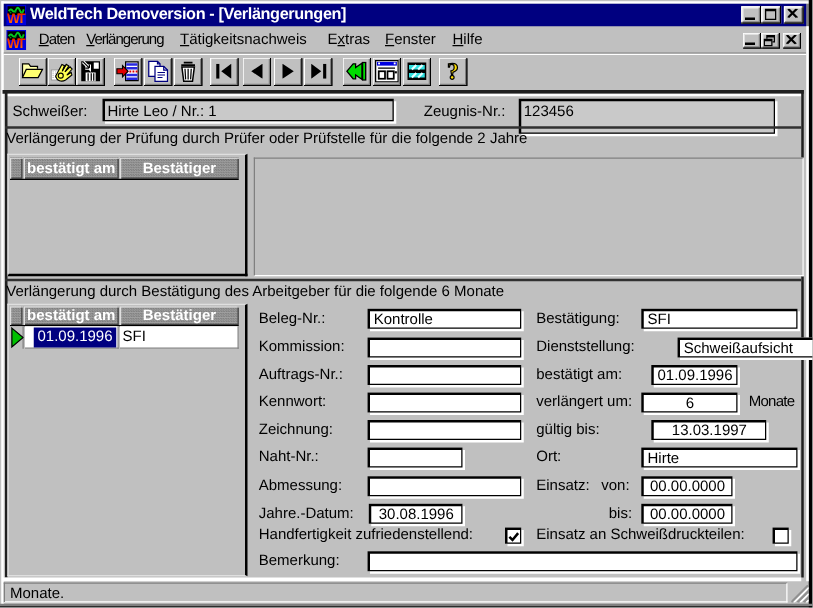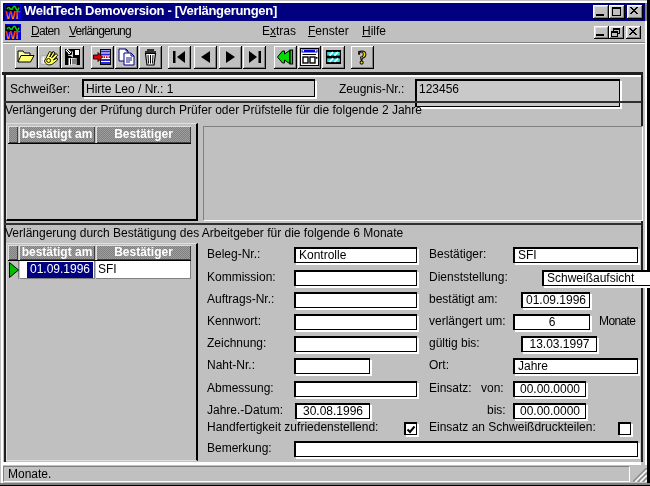--- a/index.html
+++ b/index.html
@@ -67,20 +67,21 @@
       </defs>
 <rect width="16" height="16" fill="#0000dd"></rect>
 <rect x="1" y="1" width="14" height="7" fill="#000000"></rect>
 <path d="M2 5 Q3.5 2.5 5 4.5 T8 3.5 T11 4.5 T14 3.5" stroke="#00cc20" stroke-width="1.5" fill="none"></path>
 <path d="M3 6.5 L4 5.5 M7 6 L8 5 M12 6 L13 5" stroke="#00a010" stroke-width="1" fill="none"></path>
 <text x="0.6" y="14.5" font-family="Liberation Sans" font-weight="bold" font-size="11" textLength="15" fill="url(#wt2)">WT</text>
 </svg></div>
 <div class="a" style="left:0;top:22px;width:650px;height:22px">
 <div class="menu" style="left:31px;letter-spacing:-0.7px"><span class="u">D</span>aten</div>
 <div class="menu" style="left:69px;letter-spacing:-0.8px"><span class="u">V</span>erlängerung</div>
+<div class="menu" style="left:144px"><span class="u">T</span>ätigkeitsnachweis</div>
 <div class="menu" style="left:262px">E<span class="u">x</span>tras</div>
 <div class="menu" style="left:308px"><span class="u">F</span>enster</div>
 <div class="menu" style="left:362px"><span class="u">H</span>ilfe</div>
 </div>
 
 <div class="btn" style="left:594px;top:26px;width:15px;height:13px">
     <div class="a" style="left:2px;top:8px;width:8px;height:2px;background:#000"></div>
   </div>
 <div class="btn" style="left:609px;top:26px;width:15px;height:13px">
 <div class="a" style="left:4px;top:2px;width:7px;height:6px;border:1px solid #000;border-top-width:2px;background:#c0c0c0"></div>
@@ -257,33 +258,33 @@
 <div class="lb" style="left:207px;top:403px">Jahre.-Datum:</div>
 <div class="fld fldc" style="left:295px;top:403px;width:75px">30.08.1996</div>
 <div class="lb" style="left:207px;top:420px">Handfertigkeit zufriedenstellend:</div>
 <div class="cb" style="left:404px;top:422px">
 <svg width="10" height="10" viewBox="0 0 10 10">
       <path d="M1.5 4.5 L4 7 L8.5 1.5" fill="none" stroke="#000" stroke-width="2"></path>
     </svg></div>
 <div class="lb" style="left:207px;top:441px">Bemerkung:</div>
 <div class="fld" style="left:294px;top:441px;width:344px"></div>
 
-<div class="lb" style="left:429px;top:247px">Bestätiger:</div>
+<div class="lb" style="left:429px;top:247px">Bestätigung:</div>
 <div class="fld" style="left:513px;top:247px;width:125px">SFI</div>
 <div class="lb" style="left:429px;top:270px">Dienststellung:</div>
 <div class="fld" style="left:542px;top:270px;width:126px">Schweißaufsicht</div>
 <div class="lb" style="left:429px;top:292px">bestätigt am:</div>
 <div class="fld fldc" style="left:521px;top:292px;width:69px">01.09.1996</div>
 <div class="lb" style="left:429px;top:314px">verlängert um:</div>
 <div class="fld fldc" style="left:513px;top:314px;width:77px">6</div>
 <div class="lb" style="left:599px;top:314px;letter-spacing:-0.6px">Monate</div>
 <div class="lb" style="left:429px;top:336px">gültig bis:</div>
-<div class="fld fldc" style="left:521px;top:336px;width:76px">13.03.1997</div>
+<div class="fld fldc" style="left:521px;top:336px;width:92px">13.03.1997</div>
 <div class="lb" style="left:429px;top:358px">Ort:</div>
-<div class="fld" style="left:513px;top:358px;width:125px">Jahre</div>
+<div class="fld" style="left:513px;top:358px;width:125px">Hirte</div>
 <div class="lb" style="left:429px;top:381px">Einsatz:</div>
 <div class="lb" style="left:481px;top:381px">von:</div>
 <div class="fld fldc" style="left:513px;top:381px;width:73px">00.00.0000</div>
 <div class="lb" style="left:487px;top:403px">bis:</div>
 <div class="fld fldc" style="left:513px;top:403px;width:73px">00.00.0000</div>
 <div class="lb" style="left:429px;top:420px">Einsatz an Schweißdruckteilen:</div>
 <div class="cb" style="left:618px;top:422px"></div>
 
 <div class="a" style="left:3px;top:466px;width:627px;height:16px;border:1px solid;border-color:#808080 #fff #fff #808080;background:#c0c0c0;font-size:12px;line-height:14px;padding-left:4px">Monate.</div>
 <svg class="a" style="left:633px;top:468px" width="14" height="14" viewBox="0 0 14 14">

